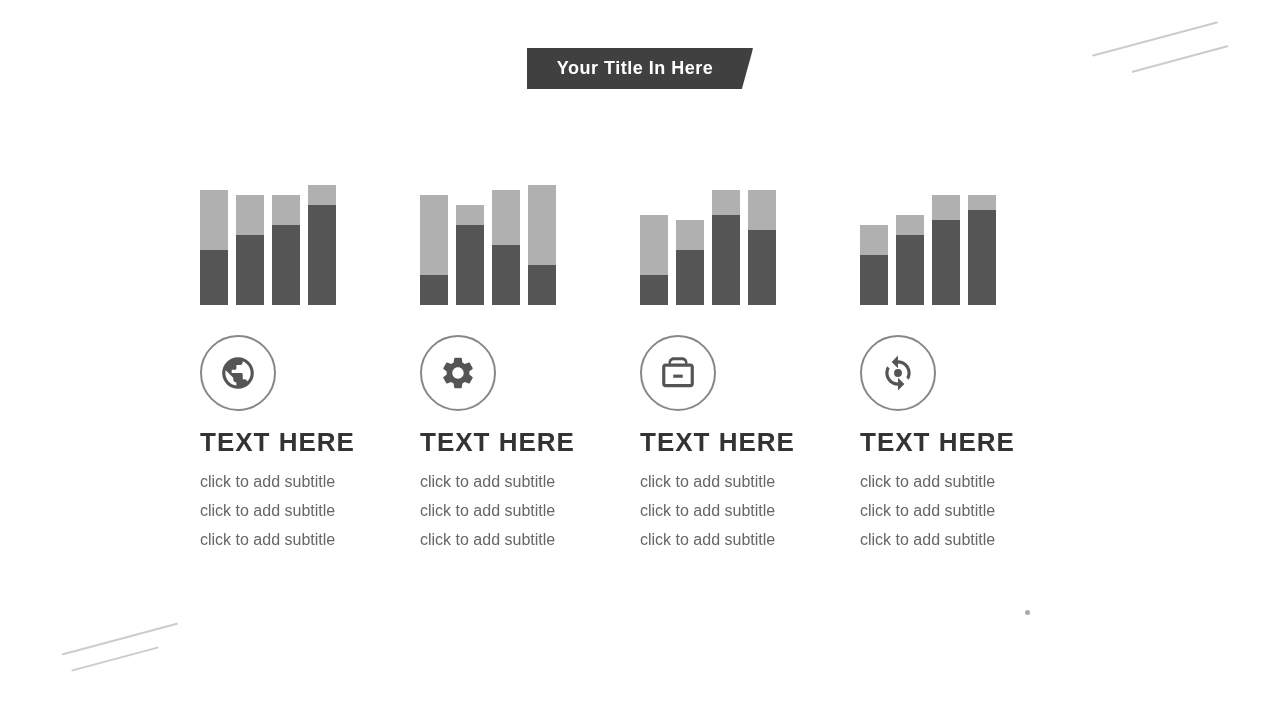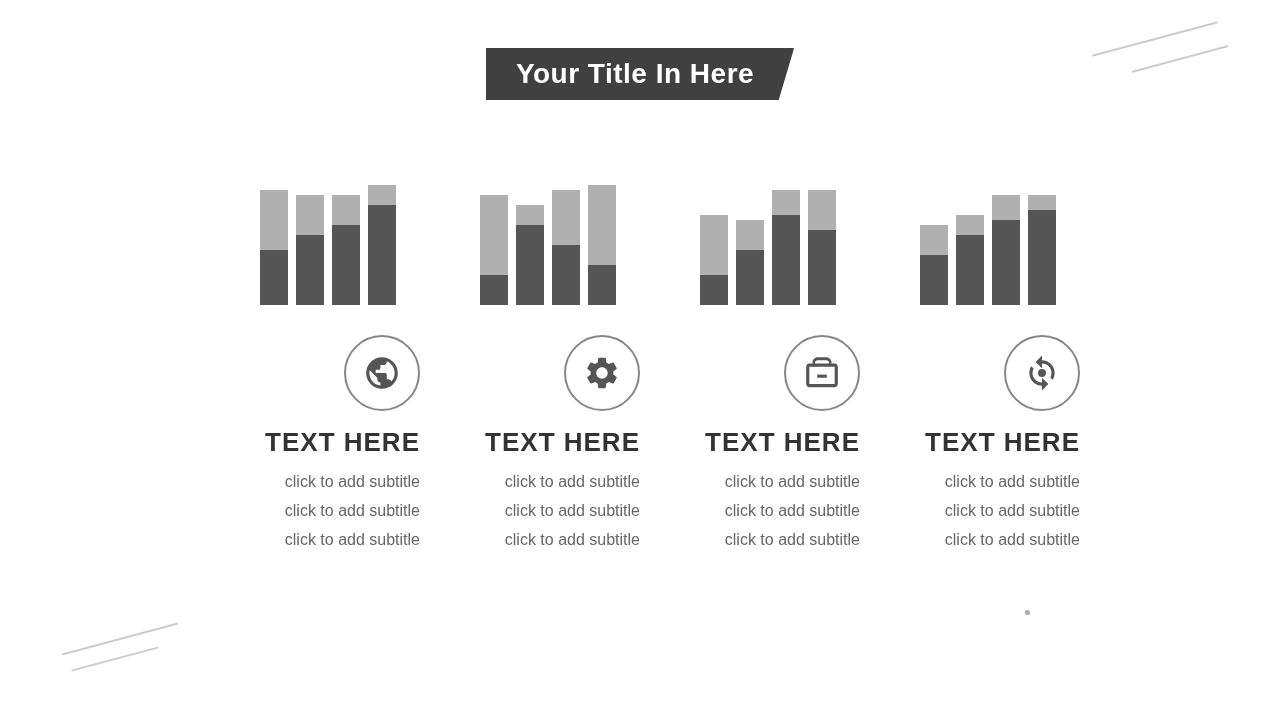--- a/index.html
+++ b/index.html
@@ -52,42 +52,42 @@
       top: 48px;
       left: 50%;
       transform: translateX(-50%);
       background: #404040;
       padding: 10px 40px 10px 30px;
       clip-path: polygon(0 0, 100% 0, 95% 100%, 0 100%);
     }
 
     .title-text {
       color: #ffffff;
-      font-size: 28px;
+      font-size: 18px;
       font-weight: bold;
       white-space: nowrap;
       letter-spacing: 0.5px;
     }
 
     
     .content-area {
       position: absolute;
       top: 140px;
       left: 0;
       right: 0;
       display: flex;
       justify-content: center;
       gap: 0px;
       padding: 0 180px;
     }
 
     .card {
       display: flex;
       flex-direction: column;
-      align-items: flex-end;
+      align-items: flex-start;
       flex: 1;
       max-width: 220px;
     }
 
     
     .bar-chart {
       width: 160px;
       height: 165px;
       display: flex;
       align-items: flex-end;

